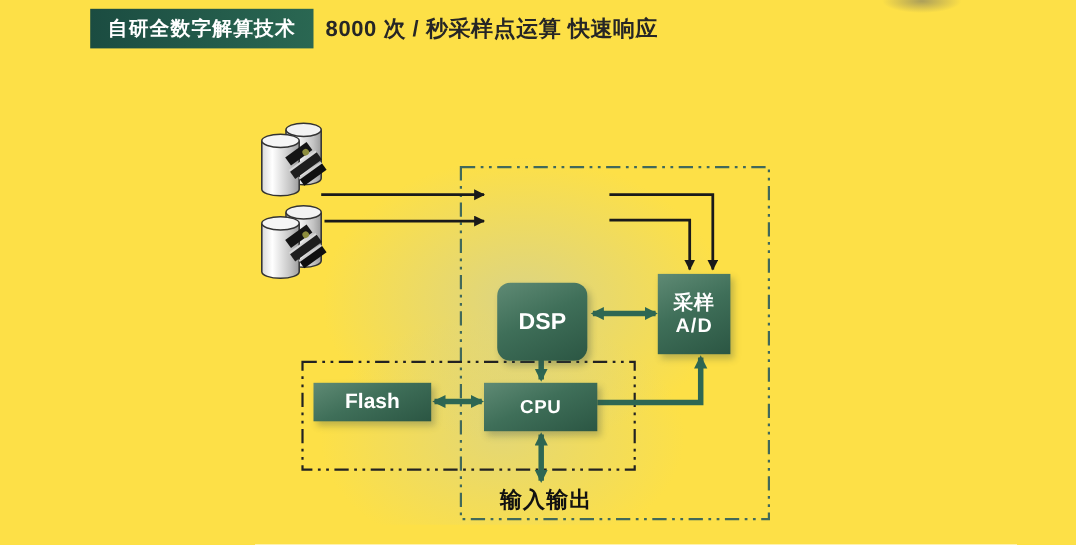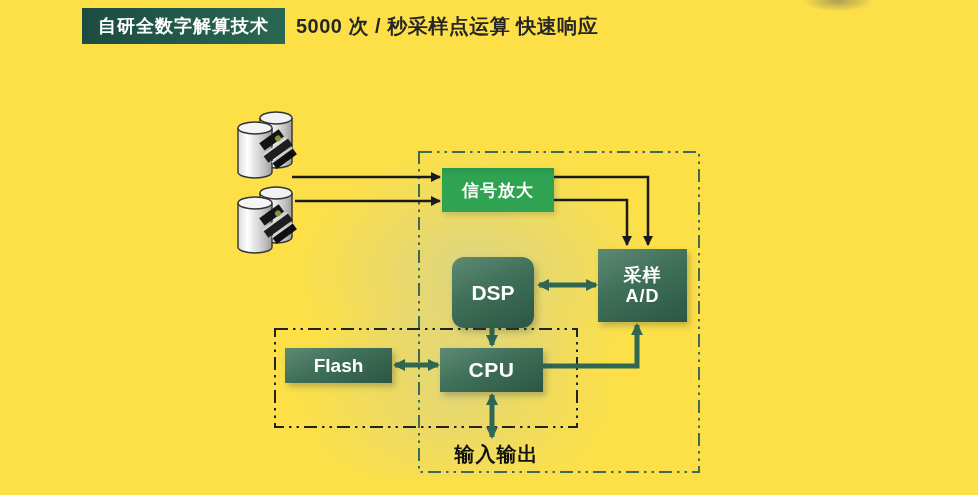--- a/index.html
+++ b/index.html
@@ -31,38 +31,38 @@
 
   
   .node { position:absolute; display:flex; align-items:center; justify-content:center;
     color:#ffffff; font-weight:bold; text-align:center; }
   .node-dark { background:linear-gradient(155deg,#5f8a74 0%,#3f6f59 45%,#2b5643 100%);
     box-shadow:3px 4px 6px rgba(55,75,65,0.30); }
   .node-amp { left:442px; top:168px; width:112px; height:44px;
     background:linear-gradient(180deg,#23994a 0%,#2fa351 18%,#2fa351 100%);
     box-shadow:2px 3px 5px rgba(55,75,65,0.20); font-size:17px; letter-spacing:1px; }
   .node-dsp { left:452px; top:257px; width:82px; height:71px; border-radius:12px; font-size:21px; }
-  .node-adc { left:598px; top:249px; width:89px; height:73px; font-size:18px; line-height:1.15; letter-spacing:1px;text-align:center; }
-  .node-cpu { left:440px; top:348px; width:103px; height:44px; font-size:21px; letter-spacing:0.5px; }
+  .node-adc { left:598px; top:249px; width:66px; height:73px; font-size:18px; line-height:1.15; letter-spacing:1px;text-align:center; }
+  .node-cpu { left:440px; top:348px; width:103px; height:44px; font-size:17px; letter-spacing:0.5px; }
   .node-flash { left:285px; top:348px; width:107px; height:35px; font-size:19px; }
   .io-label { position:absolute; left:449px; top:441px; width:95px; text-align:center;
     color:#111111; font-weight:bold; font-size:20px; letter-spacing:1px; }
 </style>
 </head>
 <body>
 
 <div class="page">
 
   <div class="smudge"></div>
 
   <div class="badge">
     <span>自研全数字解算技术</span>
   </div>
   <div class="title">
-    <span>5000 次 / 秒采样点运算 快速响应</span>
+    <span>8000 次 / 秒采样点运算 快速响应</span>
   </div>
 
   <div class="vignette"></div>
 
   <svg class="canvas" viewBox="0 0 978 495">
     <defs>
       <linearGradient id="cyl" x1="0" y1="0" x2="1" y2="0">
         <stop offset="0" stop-color="#d9d9d9"></stop>
         <stop offset="0.28" stop-color="#ffffff"></stop>
         <stop offset="0.78" stop-color="#c2c2c2"></stop>
@@ -114,23 +114,20 @@
     <path d="M554,177 L648,177 L648,245" fill="none" stroke="#1a1a1a" stroke-width="2.5" marker-end="url(#mBlack)"></path>
     <path d="M554,200 L627,200 L627,245" fill="none" stroke="#1a1a1a" stroke-width="2.5" marker-end="url(#mBlack)"></path>
 
     <path d="M539,285 L596,285" fill="none" stroke="#2e6753" stroke-width="5" marker-start="url(#mGreen)" marker-end="url(#mGreen)"></path>
     <path d="M492,315 L492,345" fill="none" stroke="#2e6753" stroke-width="5" marker-start="url(#mGreen)" marker-end="url(#mGreen)"></path>
     <path d="M395,365 L438,365" fill="none" stroke="#2e6753" stroke-width="5" marker-start="url(#mGreen)" marker-end="url(#mGreen)"></path>
     <path d="M492,395 L492,437" fill="none" stroke="#2e6753" stroke-width="5" marker-start="url(#mGreen)" marker-end="url(#mGreen)"></path>
     <path d="M543,366 L637,366 L637,325" fill="none" stroke="#2e6753" stroke-width="5" marker-end="url(#mGreen)"></path>
   </svg>
 
-  <div class="node node-amp">
-    <span>信号放大</span>
-  </div>
   <div class="node node-dark node-dsp">
     <span>DSP</span>
   </div>
   <div class="node node-dark node-adc">
     <span>
       <span style="display:block">采样</span>
       <span style="display:block">A/D</span>
     </span>
   </div>
   <div class="node node-dark node-cpu">

